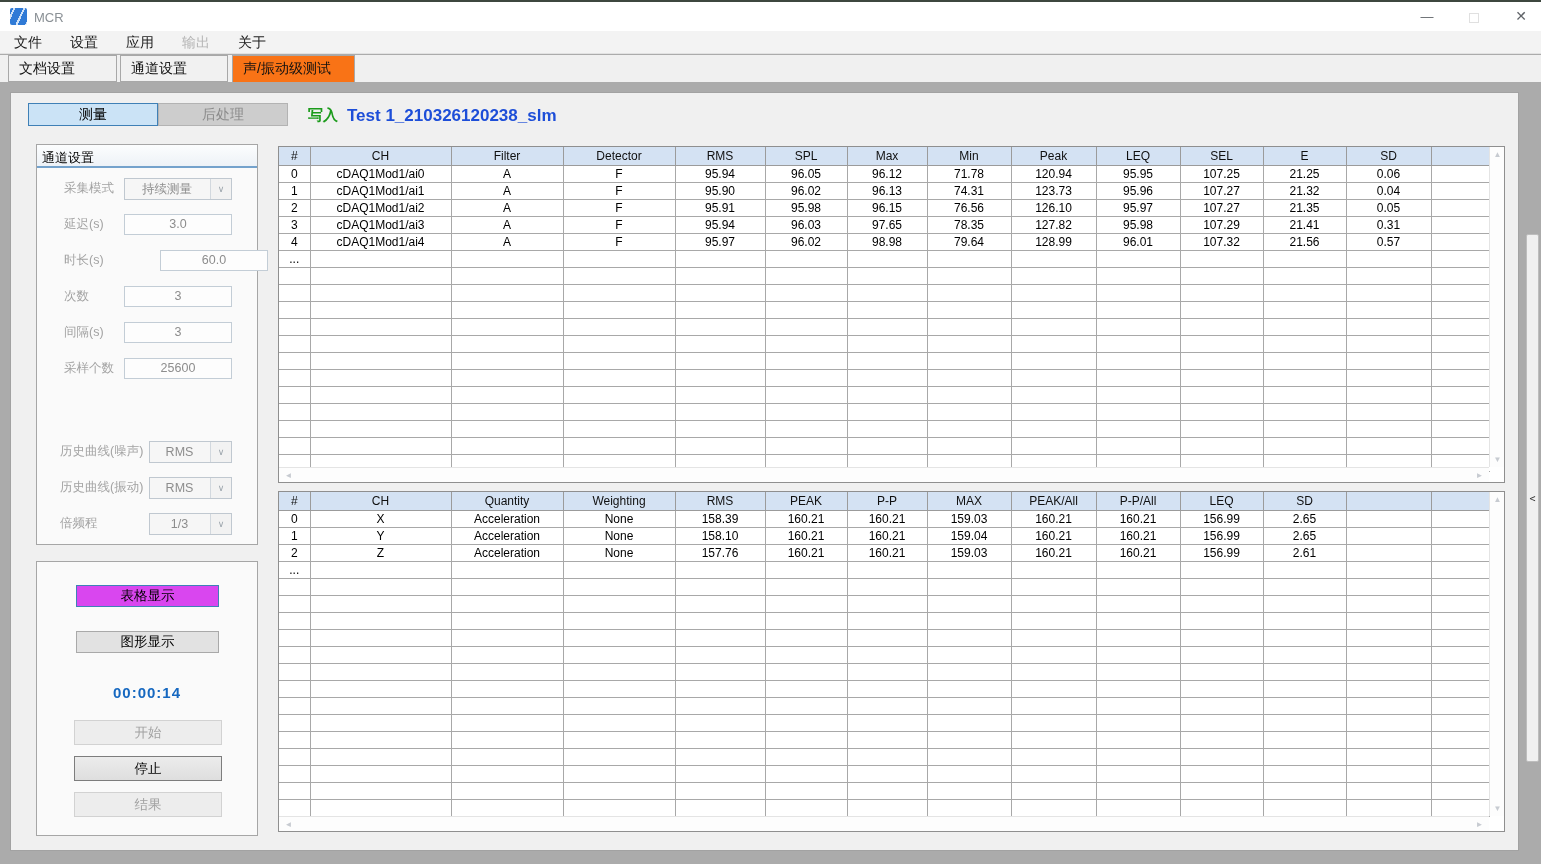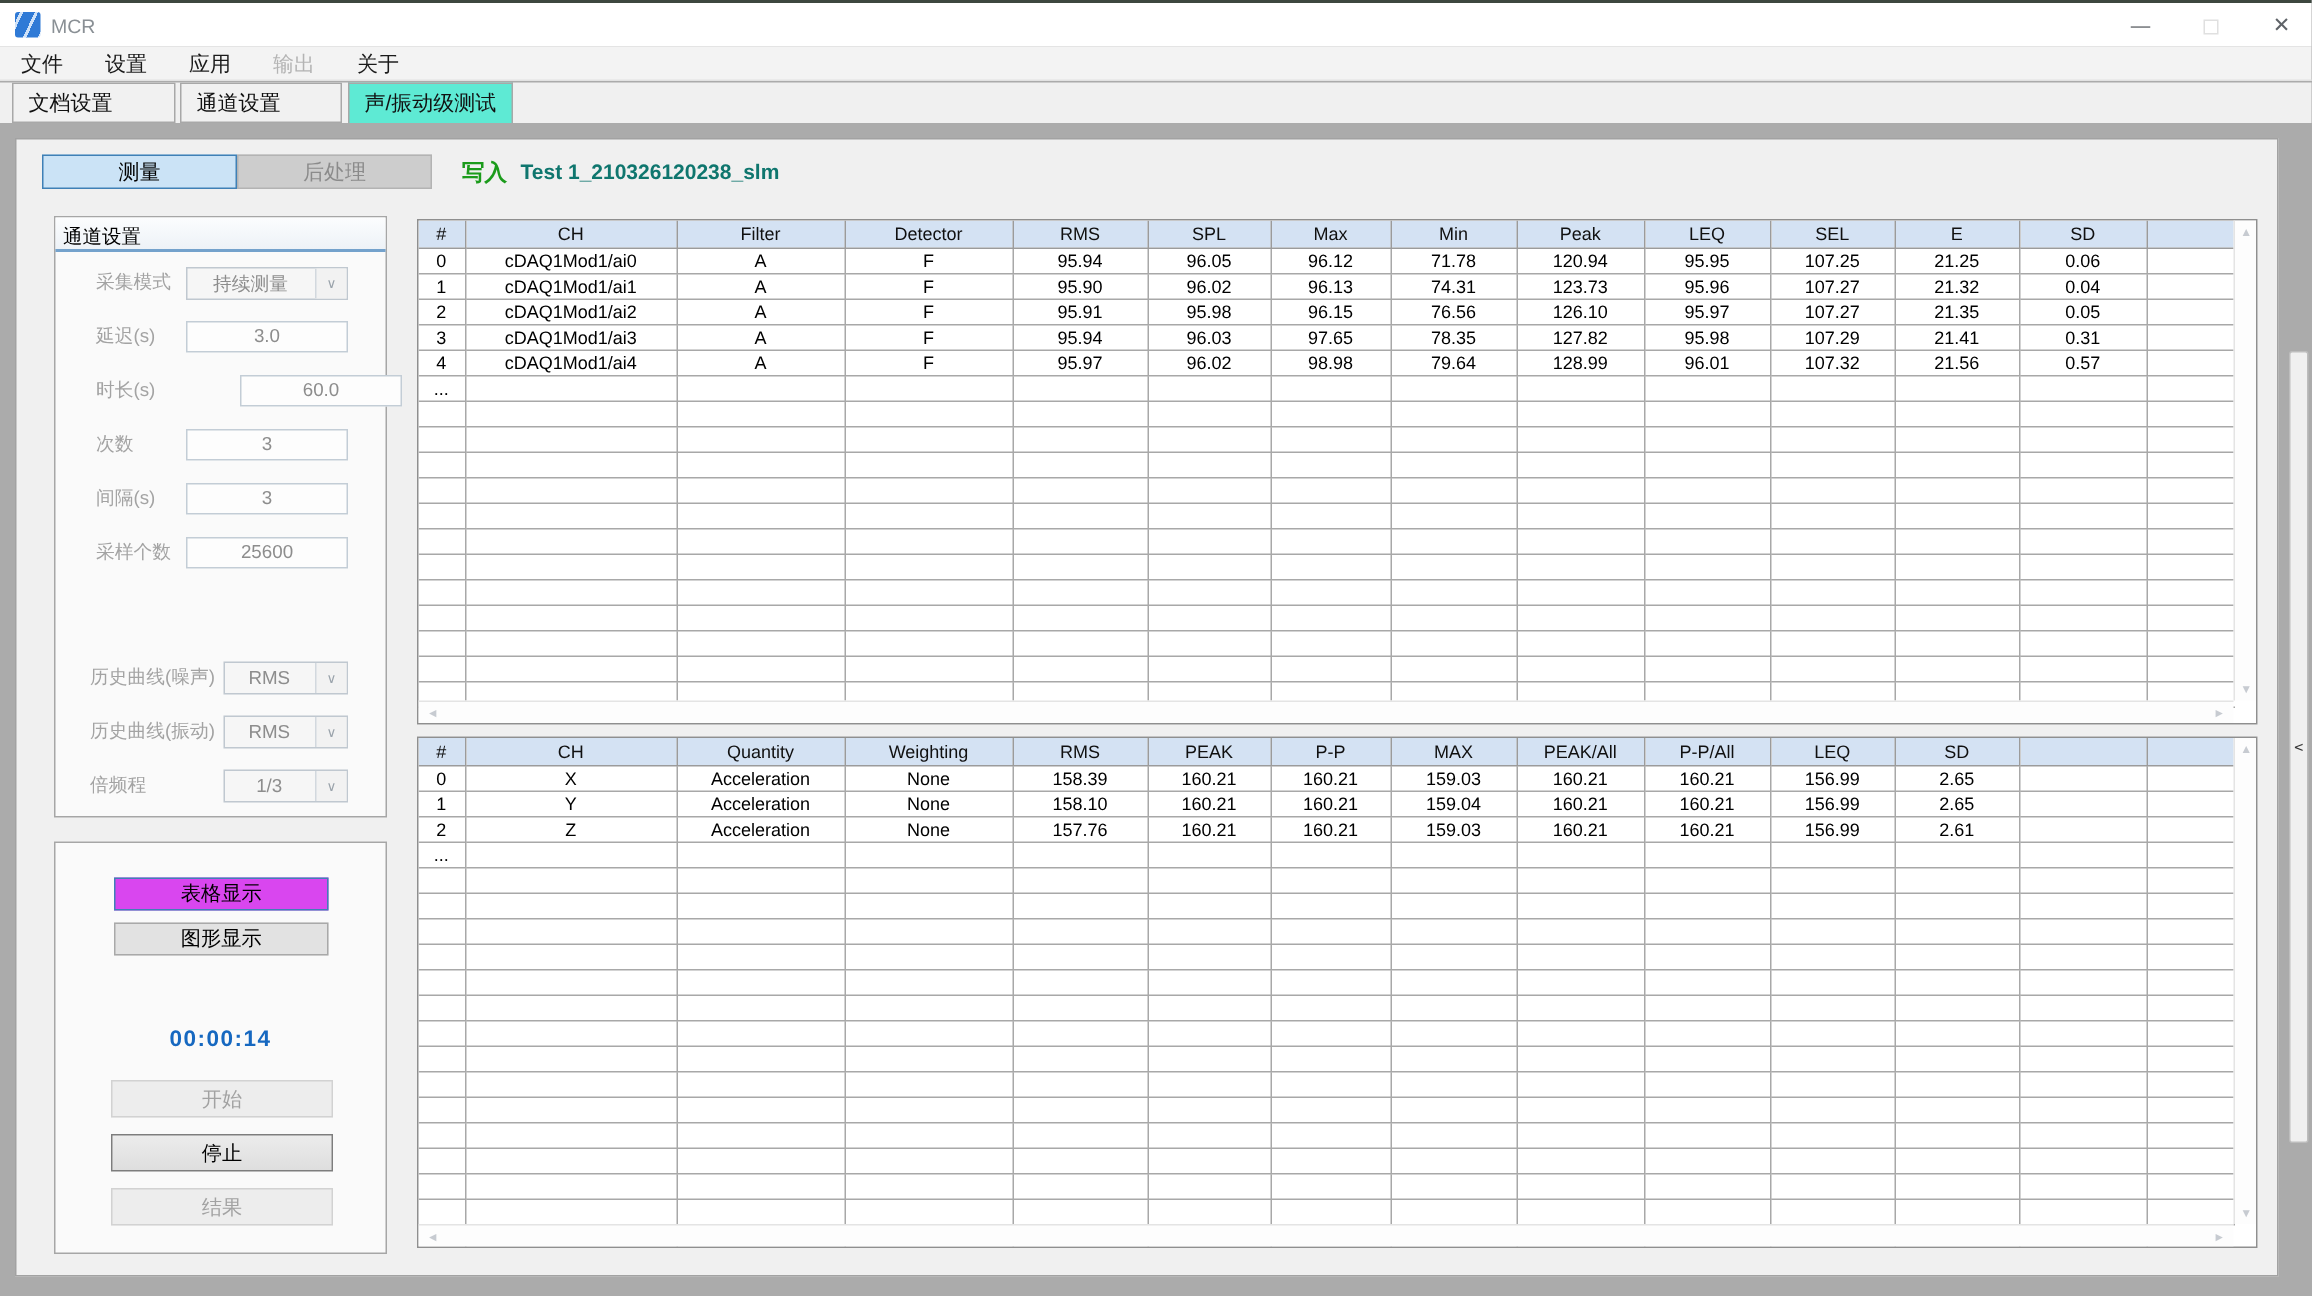--- a/index.html
+++ b/index.html
@@ -27,40 +27,40 @@
     border-bottom:1px solid #e2e2e2; display:flex; }
   .menu-item { font-size:14px; color:#1a1a1a; padding:0 14px; height:23px; line-height:23px; }
   .menu-item.disabled { color:#b4b4b4; }
 
   
   .tabstrip { position:absolute; left:0; top:55px; width:1541px; height:27px; background:#f0f0f0; }
   .tab { position:absolute; top:0; height:27px; font-size:14px; color:#111; text-align:left;
     padding:4px 0 0 10px; background:#f1f1f1; border:1px solid #a8a8a8; }
   .tab.t1 { left:8px;  width:109px; }
   .tab.t2 { left:120px; width:108px; }
-  .tab.t3 { left:232px; width:110px; background:#5eead4; border-bottom:none; height:28px; }
+  .tab.t3 { left:232px; width:123px; background:#f97316; border-bottom:none; height:28px; }
 
   
   .content { position:absolute; left:0; top:82px; width:1541px; height:782px; background:#ababab; }
   .panel { position:absolute; left:10px; top:10px; width:1509px; height:759px;
     background:#f0f0f0; border:1px solid #a2a2a2; }
 
   
   .splitter { position:absolute; left:1526px; top:152px; width:13px; height:528px;
     background:#f0f0f0; border:1px solid #bdbdbd; border-radius:2px;
     display:flex; align-items:center; justify-content:center;
     font-size:10px; color:#333; font-family:"DejaVu Sans Mono", monospace; }
 
   
   .mode-btn { position:absolute; height:23px; width:130px; text-align:center; line-height:21px;
     font-size:14px; }
   .btn-measure { left:17px; top:10px; background:#cbe3f6; border:1px solid #3f80b6; color:#000; }
   .btn-post { left:147px; top:10px; background:#cdcdcd; border:1px solid #b3b3b3; color:#8b8b8b; }
   .write-label { position:absolute; left:297px; top:13px; font-size:15px; font-weight:bold; color:#1b9b1b; }
-  .file-name  { position:absolute; left:336px; top:13px; font-size:14px; font-weight:bold; color:#0f766e; }
+  .file-name  { position:absolute; left:336px; top:13px; font-size:17px; font-weight:bold; color:#1d4ed8; }
 
   
   .groupbox { position:absolute; border:1px solid #a6a6a6; background:#fafafa; }
   .gb1 { left:25px; top:51px; width:222px; height:401px; }
   .gb2 { left:25px; top:468px; width:222px; height:275px; }
   .gb-header { height:23px; background:linear-gradient(#fcfdfe,#edf2f7);
     border-bottom:2px solid #74a2cc; font-size:13px; color:#000; padding:4px 0 0 5px; }
 
   .field-label { position:absolute; font-size:12.5px; color:#a3a3a3; line-height:20px; white-space:nowrap; }
   .field-input { position:absolute; height:21px; background:#fdfdfd; border:1px solid #c3cdd6;
@@ -69,21 +69,21 @@
     font-size:12.5px; color:#8d8d8d; }
   .combo .val { position:absolute; left:0; top:0; right:22px; text-align:center; line-height:20px; }
   .combo .arrow-box { position:absolute; right:0; top:0; width:21px; height:20px;
     border-left:1px solid #d2d8de; background:#f2f2f2; text-align:center;
     color:#9aa3ab; font-size:9px; line-height:20px; }
 
   
   .disp-btn { position:absolute; left:39px; width:143px; height:22px; text-align:center;
     line-height:20px; font-size:13.5px; color:#000; }
   .disp-table { top:23px; background:#d946ef; border:1px solid #3f80b6; }
-  .disp-graph { top:53px; background:#e2e2e2; border:1px solid #a9a9a9; }
+  .disp-graph { top:69px; background:#e2e2e2; border:1px solid #a9a9a9; }
   .timer { position:absolute; left:0; top:122px; width:100%; text-align:center;
     font-size:15px; font-weight:bold; color:#1668c0; letter-spacing:1px; }
   .run-btn { position:absolute; left:37px; width:148px; height:25px; text-align:center;
     line-height:23px; font-size:13.5px; }
   .btn-start  { top:158px; background:#ededed; border:1px solid #d2d2d2; color:#a2a2a2; }
   .btn-stop   { top:194px; background:linear-gradient(#ececec,#dedede); border:1px solid #7d7d7d; color:#000; }
   .btn-result { top:230px; background:#ededed; border:1px solid #d2d2d2; color:#a2a2a2; }
 
   
   .tablebox { position:absolute; left:267px; width:1227px; background:#ffffff;

